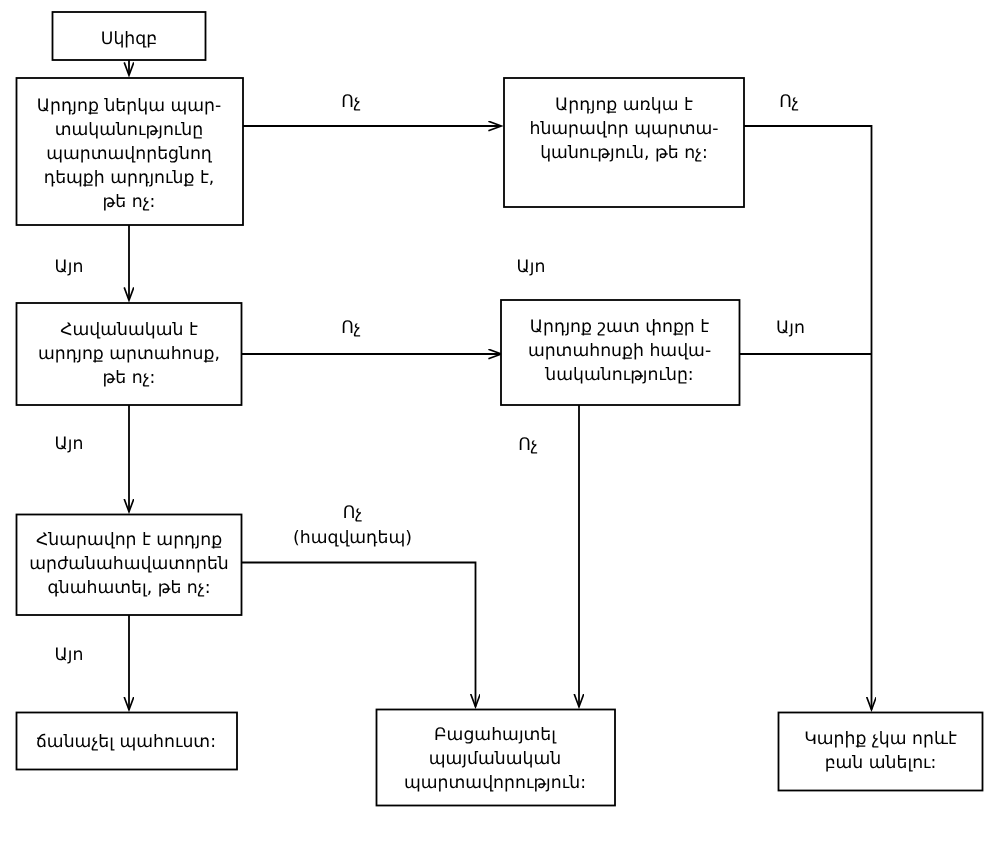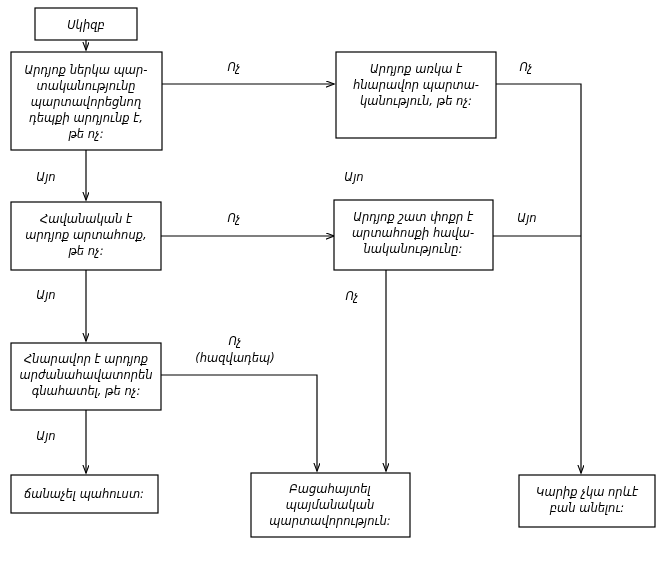--- a/index.html
+++ b/index.html
@@ -1,18 +1,18 @@
 <!DOCTYPE html>
 <html><head>
 <meta charset="utf-8">
 <style>
   html,body{margin:0;padding:0;background:#ffffff;}
   body{width:661px;height:567px;overflow:hidden;
        font-family:"DejaVu Sans","Liberation Sans",sans-serif;}
-  #chart-root{position:relative;width:661px;height:567px;font-style:italic;}
+  #chart-root{position:relative;width:661px;height:567px;}
   svg#flow{position:absolute;left:0;top:0;width:661px;height:567px;}
   .node-rect{fill:#ffffff;stroke:#000000;stroke-width:1.2;}
   .link-line{stroke:#000000;stroke-width:1.2;fill:none;}
   .node-text{font-family:"DejaVu Sans","Liberation Sans",sans-serif;
              font-size:11.5px;fill:#000000;text-anchor:middle;}
   .edge-text{font-family:"DejaVu Sans","Liberation Sans",sans-serif;
              font-size:11.5px;fill:#000000;text-anchor:middle;}
 </style>
 </head>
 <body>

